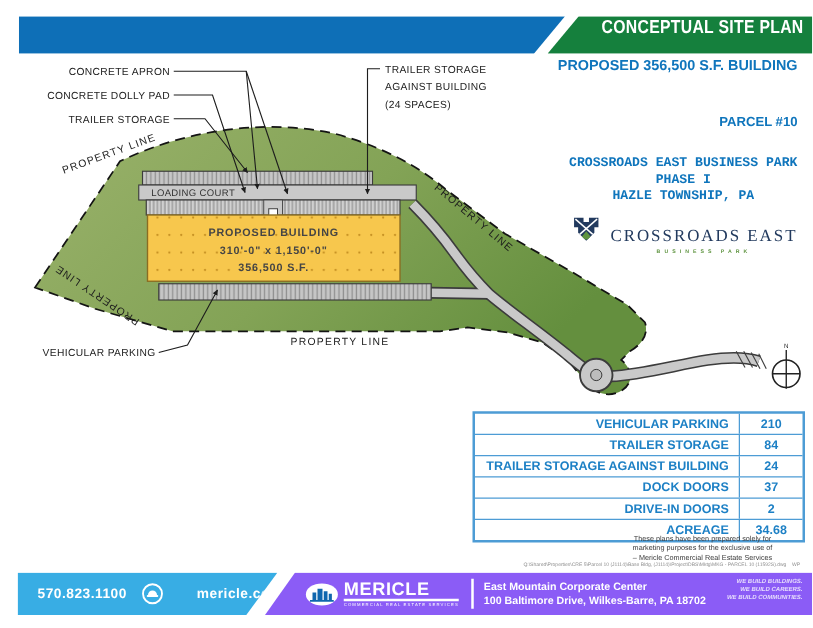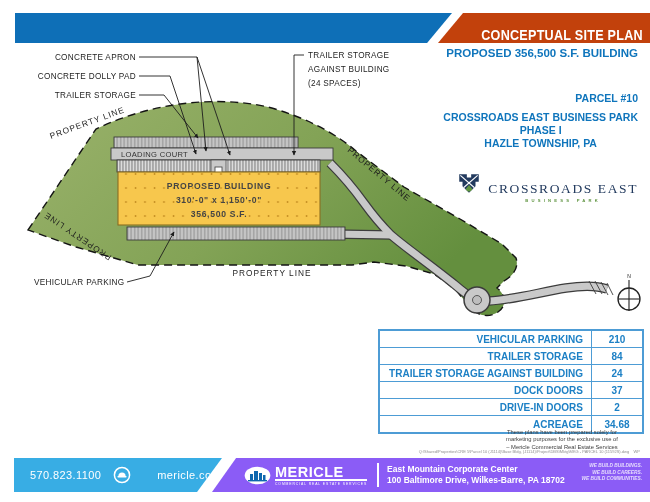--- a/index.html
+++ b/index.html
@@ -2,29 +2,29 @@
 <html><head>
 <meta charset="utf-8">
 <style>
   html,body{margin:0;padding:0;}
   body{font-family:"Liberation Sans",sans-serif;}
   #page{position:relative;width:650px;height:502px;background:#ffffff;overflow:hidden;}
 
   
   .bar-dark{position:absolute;left:15px;top:13px;width:437px;height:30px;background:#0e6fb7;
             clip-path:polygon(0 0,100% 0,94.3% 100%,0 100%);}
-  .bar-light{position:absolute;left:438px;top:13px;width:212px;height:30px;background:#c2410c;
+  .bar-light{position:absolute;left:438px;top:13px;width:212px;height:30px;background:#15803d;
              clip-path:polygon(11.8% 0,100% 0,100% 100%,0 100%);
-             display:flex;align-items:flex-end;justify-content:flex-end;}
+             display:flex;align-items:flex-start;justify-content:flex-end;}
   .bar-light .t{color:#fff;font-weight:bold;font-size:15px;letter-spacing:.3px;
                 transform:scaleX(.84);transform-origin:right center;padding-right:9px;white-space:nowrap;}
   .blue-txt{position:absolute;right:12px;color:#0f75bc;font-weight:bold;text-align:center;white-space:nowrap;}
   .proposed{top:47px;font-size:11.5px;}
   .parcel{top:92px;font-size:10.5px;}
-  .parkblock{top:111px;font-size:10.5px;line-height:13px;}
+  .parkblock{top:125px;font-size:10.5px;line-height:13px;font-family:Liberation Mono, monospace;}
 
   
   .cre-logo{position:absolute;right:12px;top:171px;display:flex;align-items:flex-start;}
   .cre-text{margin-left:6px;margin-top:10px;}
   .cre-name{font-family:"Liberation Serif",serif;font-size:13.5px;color:#223a5e;letter-spacing:1.6px;white-space:nowrap;}
   .cre-tag{font-size:4.2px;color:#5f9440;letter-spacing:3.2px;margin-top:1px;text-align:center;font-weight:bold;}
 
   
   .stats{position:absolute;left:378px;top:329px;width:262px;border:2px solid #4d9cd5;background:#fff;}
   .stats .row{display:flex;height:16px;border-bottom:1.5px solid #4d9cd5;}
@@ -34,21 +34,21 @@
   .stats .val{width:50px;display:flex;align-items:center;justify-content:center;color:#1d80c5;font-weight:bold;font-size:10px;}
 
   .disclaimer{position:absolute;left:479px;top:429px;width:166px;font-size:5.8px;line-height:7.4px;
               color:#3c3c3c;text-align:center;}
   .fileref{position:absolute;right:10px;top:449px;font-size:4px;color:#8f8f8f;white-space:pre;}
 
   
   .foot{position:absolute;left:14px;top:458px;width:636px;height:34px;}
   .foot-light{position:absolute;left:0;top:0;width:208px;height:34px;background:#38ade4;
               clip-path:polygon(0 0,100% 0,88% 100%,0 100%);
-              display:flex;align-items:center;color:#fff;font-weight:normal;font-size:11px;}
+              display:flex;align-items:center;color:#fff;font-weight:bold;font-size:11px;}
   .foot-dark{position:absolute;left:198px;top:0;width:438px;height:34px;background:#8b5cf6;
              clip-path:polygon(5.5% 0,100% 0,100% 100%,0 100%);
              display:flex;align-items:center;color:#fff;}
   .phone{margin-left:16px;letter-spacing:.4px;}
   .site{margin-left:26px;letter-spacing:.4px;}
   .hh-wrap{margin-left:12px;display:flex;align-items:center;}
   .m-logo{display:flex;align-items:center;margin-left:32px;}
   .m-word{margin-left:4px;}
   .m-name{font-size:14.5px;font-weight:bold;letter-spacing:.5px;border-bottom:2px solid #fff;line-height:14px;}
   .m-tag{font-size:3.4px;letter-spacing:.9px;margin-top:1px;text-align:center;}

